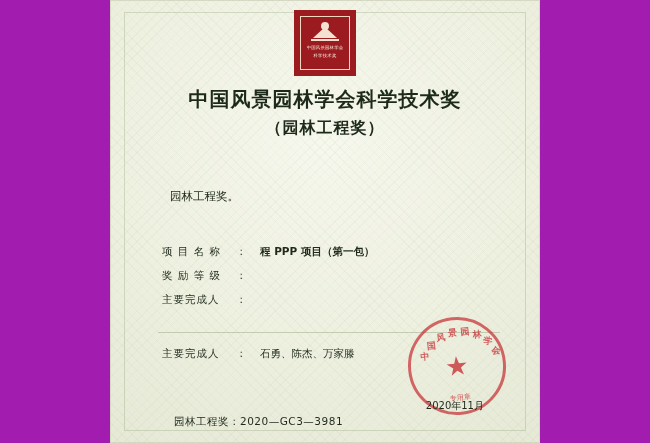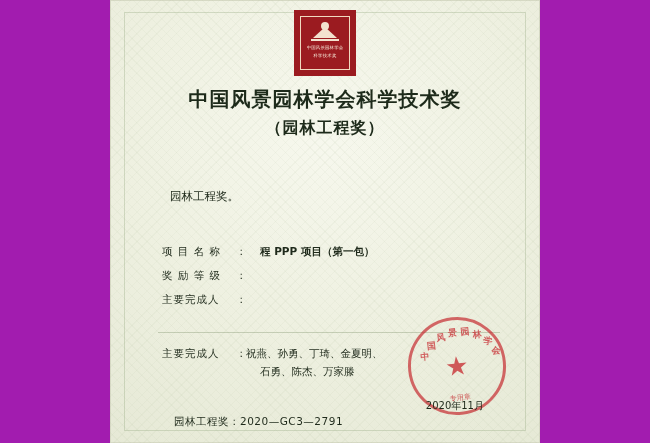--- a/index.html
+++ b/index.html
@@ -352,21 +352,20 @@
         </div>
 
       </div>
 
       <div class="rule"></div>
 
       <div class="authors">
         <div class="lbl">主要完成人</div>
         <div class="colon">：</div>
         <div class="names">
-          <span class="n1">祝燕、孙勇、丁琦、金夏明、</span>
           <span class="n2">石勇、陈杰、万家滕</span>
         </div>
       </div>
 
       <div class="seal">
         <div class="seal-star">★</div>
         <div class="seal-text">
           <span style="transform: rotate(-62deg) translate(0,-40px) rotate(62deg);">中</span>
           <span style="transform: rotate(-44deg) translate(0,-40px) rotate(44deg);">国</span>
           <span style="transform: rotate(-26deg) translate(0,-40px) rotate(26deg);">风</span>
@@ -375,18 +374,18 @@
           <span style="transform: rotate(28deg) translate(0,-40px) rotate(-28deg);">林</span>
           <span style="transform: rotate(46deg) translate(0,-40px) rotate(-46deg);">学</span>
           <span style="transform: rotate(64deg) translate(0,-40px) rotate(-64deg);">会</span>
         </div>
         <div class="seal-bottom">专用章</div>
       </div>
 
       <div class="issue-date">2020年11月</div>
 
       <div class="cert-no">
-        <span>园林工程奖：</span><span>2020—GC3—2791</span>
+        <span>园林工程奖：</span><span>2020—GC3—3981</span>
       </div>
 
     </div>
   </div>
 </div>
 
 </body></html>

